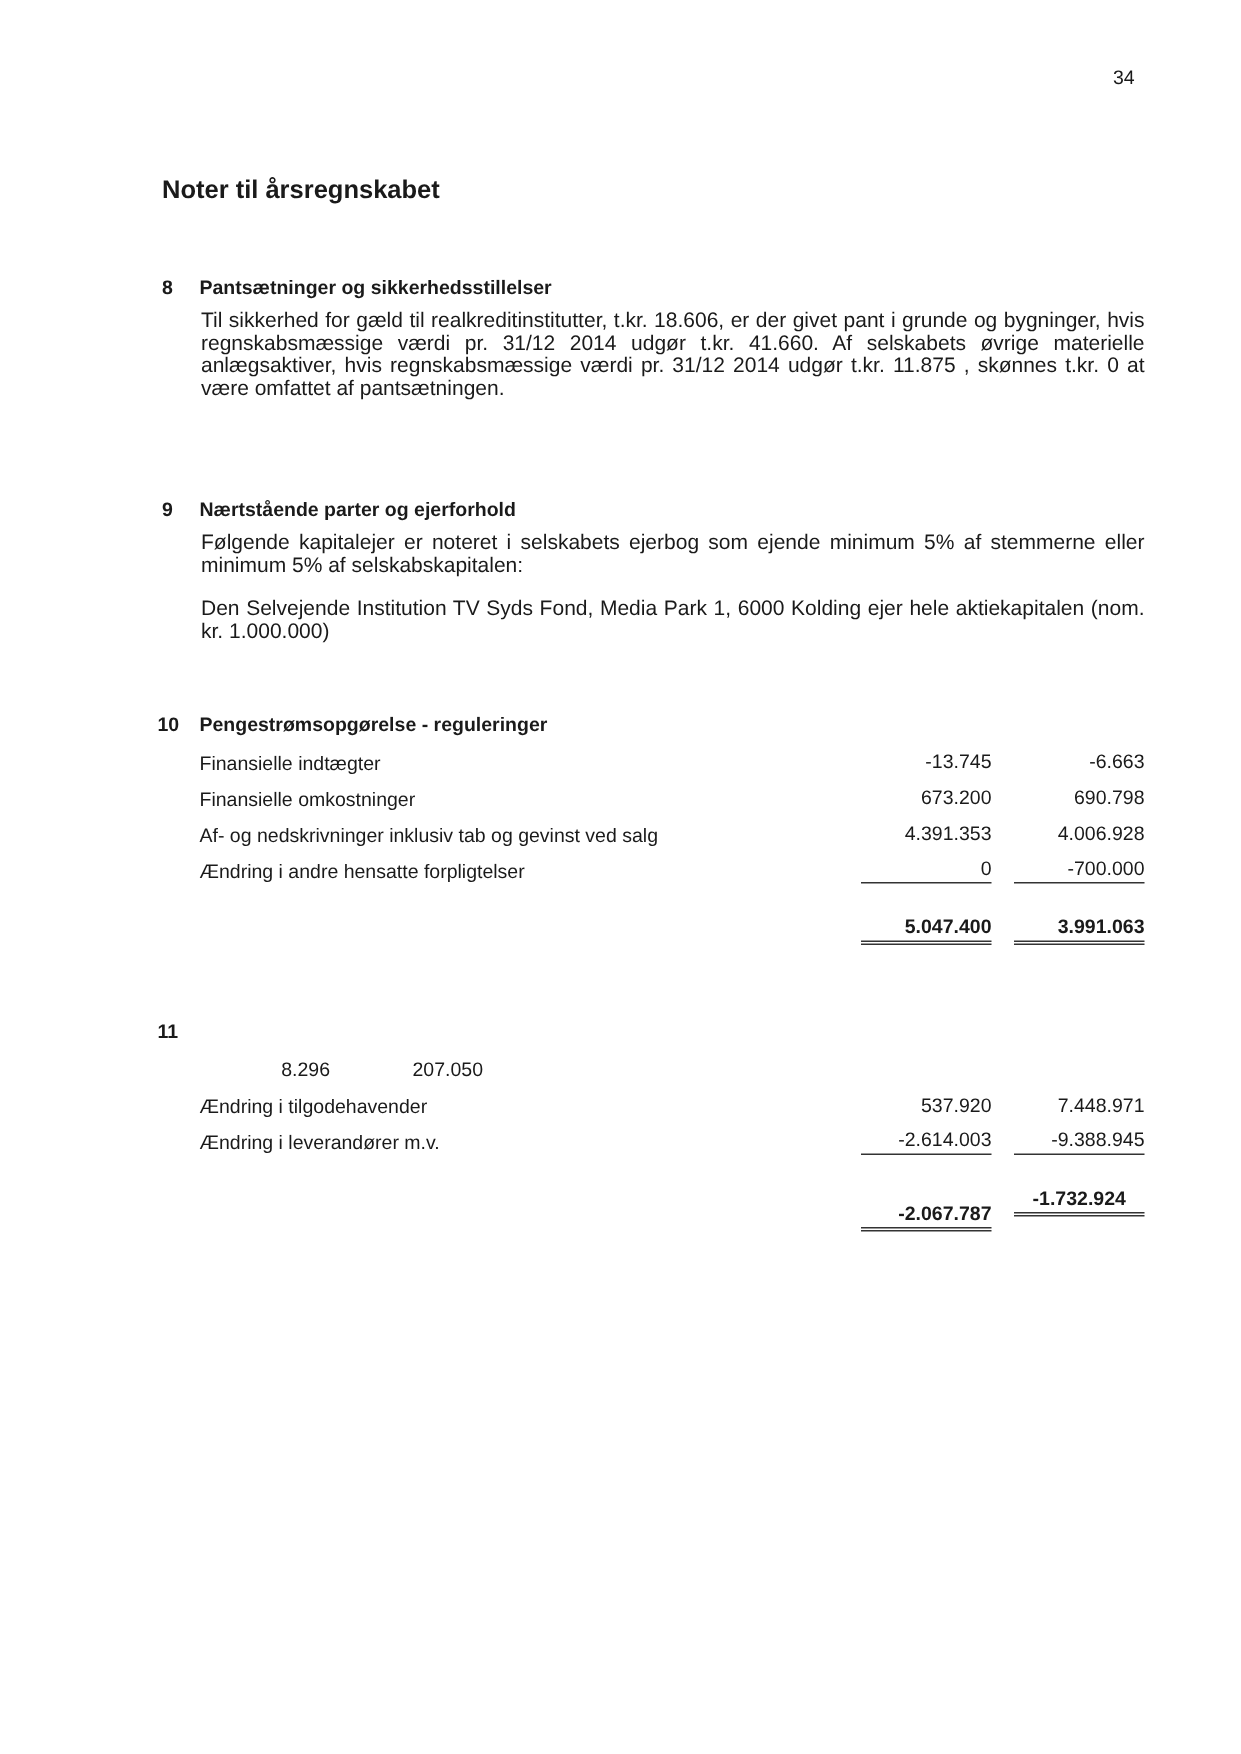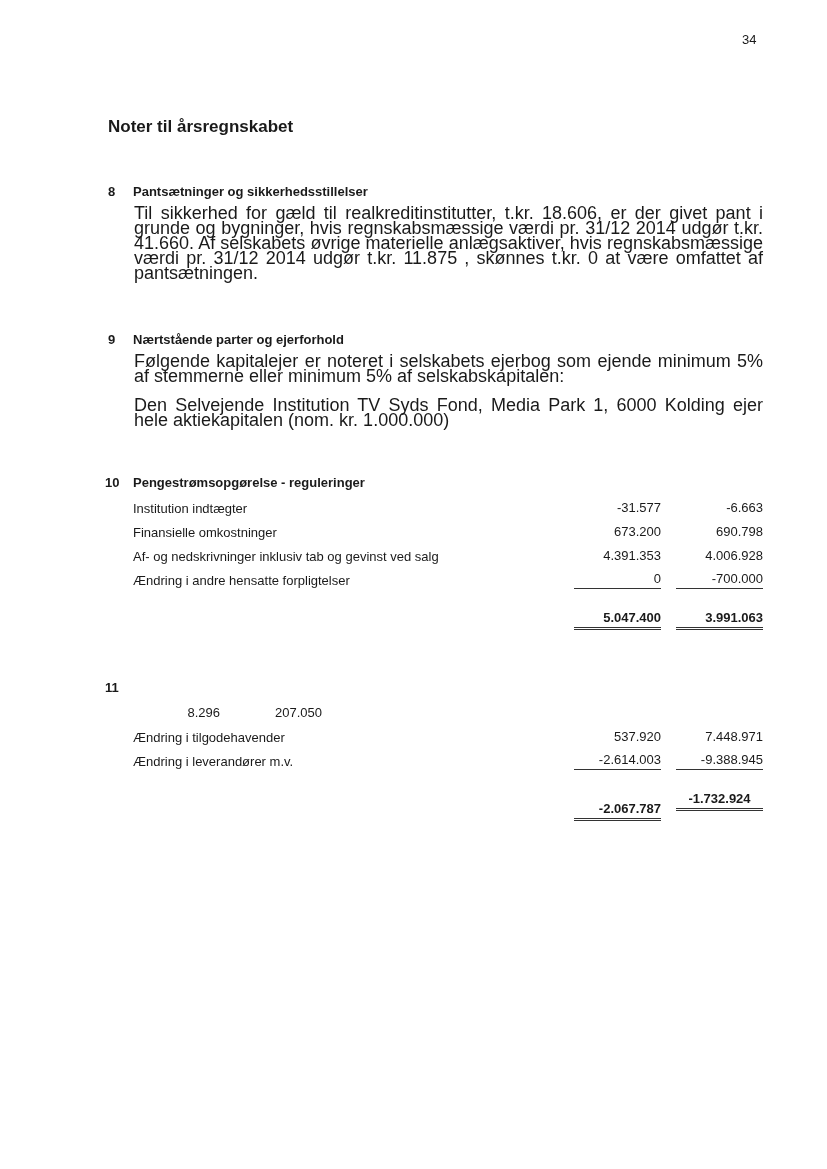--- a/index.html
+++ b/index.html
@@ -1,25 +1,25 @@
 <!DOCTYPE html>
 <html><head>
 <meta charset="utf-8">
 <style>
   html, body { margin: 0; padding: 0; background: #ffffff; }
   body {
     width: 827px; height: 1169px; position: relative; overflow: hidden;
     font-family: "Liberation Sans", sans-serif; color: #1a1a1a;
   }
-  .page-number { position: absolute; top: 32px; left: 742px; font-size: 13px; }
+  .page-number { position: absolute; top: 44px; left: 742px; font-size: 13px; }
   .page-title { position: absolute; top: 117px; left: 108px; font-size: 17px; font-weight: bold; }
   .note { position: absolute; left: 108px; width: 655px; }
   .note-head { display: flex; font-size: 13px; font-weight: bold; }
   .note-num { width: 25px; text-align: left; }
-  .note-body { margin-left: 26px; font-size: 18px; line-height: 15px; text-align: justify; margin-top: 7px; }
+  .note-body { margin-left: 26px; font-size: 14px; line-height: 15px; text-align: justify; margin-top: 7px; }
   .note-body p { margin: 0 0 14px 0; }
   .tbl { margin-left: 26px; margin-top: 6px; font-size: 13px; }
   .row { display: flex; height: 24px; align-items: center; }
   .row .label { flex: 1; }
   .cell { display: inline-block; width: 87px; text-align: right; padding-bottom: 2px; }
   .cell.single { border-bottom: 1px solid #333; }
   .cell.double { border-bottom: 3px double #333; }
   .spacer { height: 16px; }
 </style>
 </head>
@@ -49,22 +49,22 @@
   </div>
 </section>
 
 <section class="note" style="top:475px; left:105px; width:658px;">
   <div class="note-head">
     <span class="note-num" style="width:28px;">10</span>
     <span>Pengestrømsopgørelse - reguleringer</span>
   </div>
   <div class="tbl" style="margin-left:28px;">
     <div class="row">
-      <span class="label">Institution indtægter</span>
-      <span class="cell">-31.577</span>
+      <span class="label">Finansielle indtægter</span>
+      <span class="cell">-13.745</span>
       <span class="cell" style="margin-left:15px;">-6.663</span>
     </div>
     <div class="row">
       <span class="label">Finansielle omkostninger</span>
       <span class="cell">673.200</span>
       <span class="cell" style="margin-left:15px;">690.798</span>
     </div>
     <div class="row">
       <span class="label">Af- og nedskrivninger inklusiv tab og gevinst ved salg</span>
       <span class="cell">4.391.353</span>

